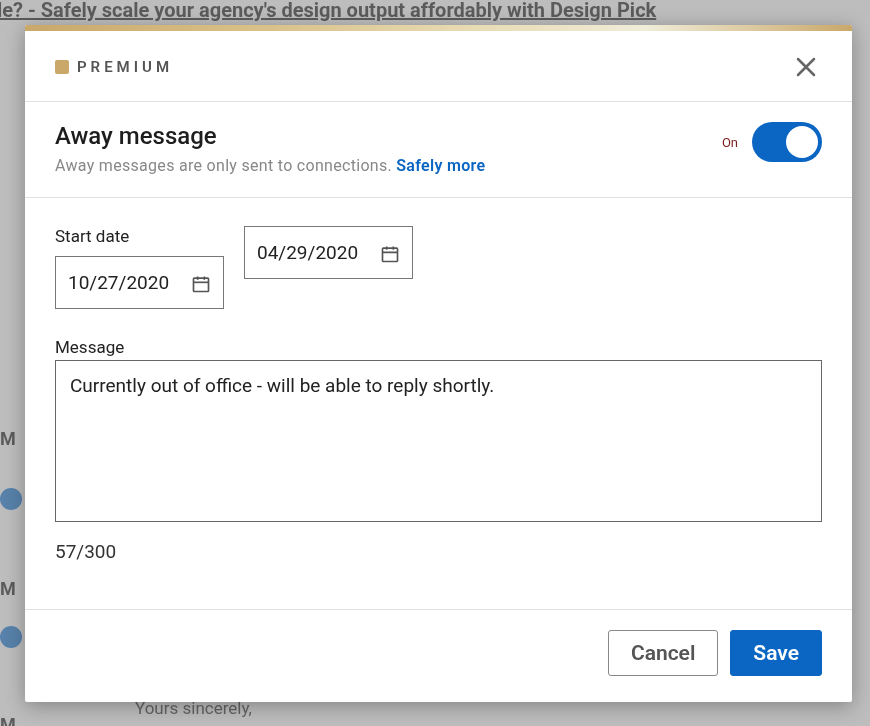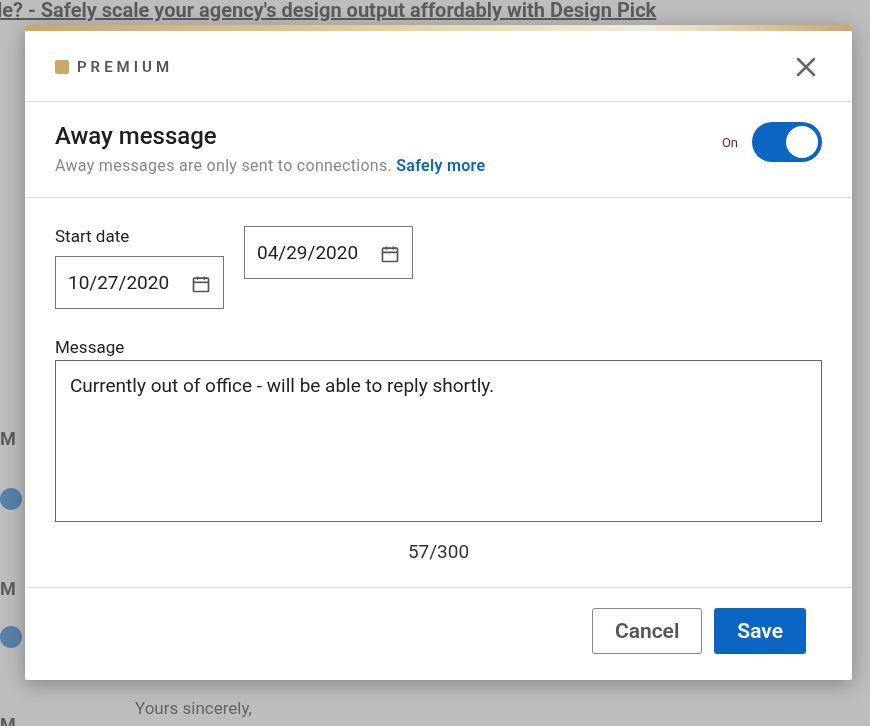--- a/index.html
+++ b/index.html
@@ -193,28 +193,28 @@
       border: 1px solid #666;
       padding: 12px 14px;
       font-size: 19px;
       font-family: inherit;
       color: #222;
       resize: none;
       height: 162px;
       line-height: 1.35;
     }
     .char-count {
-      text-align: center;
+      text-align: left;
       font-size: 19px;
       color: #333;
       margin-top: 14px;
-      margin-bottom: 14px;
+      margin-bottom: 36px;
     }
     .modal-footer {
-      padding: 20px 46px 26px 30px;
+      padding: 20px 30px 26px 30px;
       display: flex;
       justify-content: flex-end;
       gap: 12px;
     }
     .btn {
       font-size: 21px;
       font-weight: 600;
       padding: 10px 22px;
       border-radius: 3px;
       cursor: pointer;

